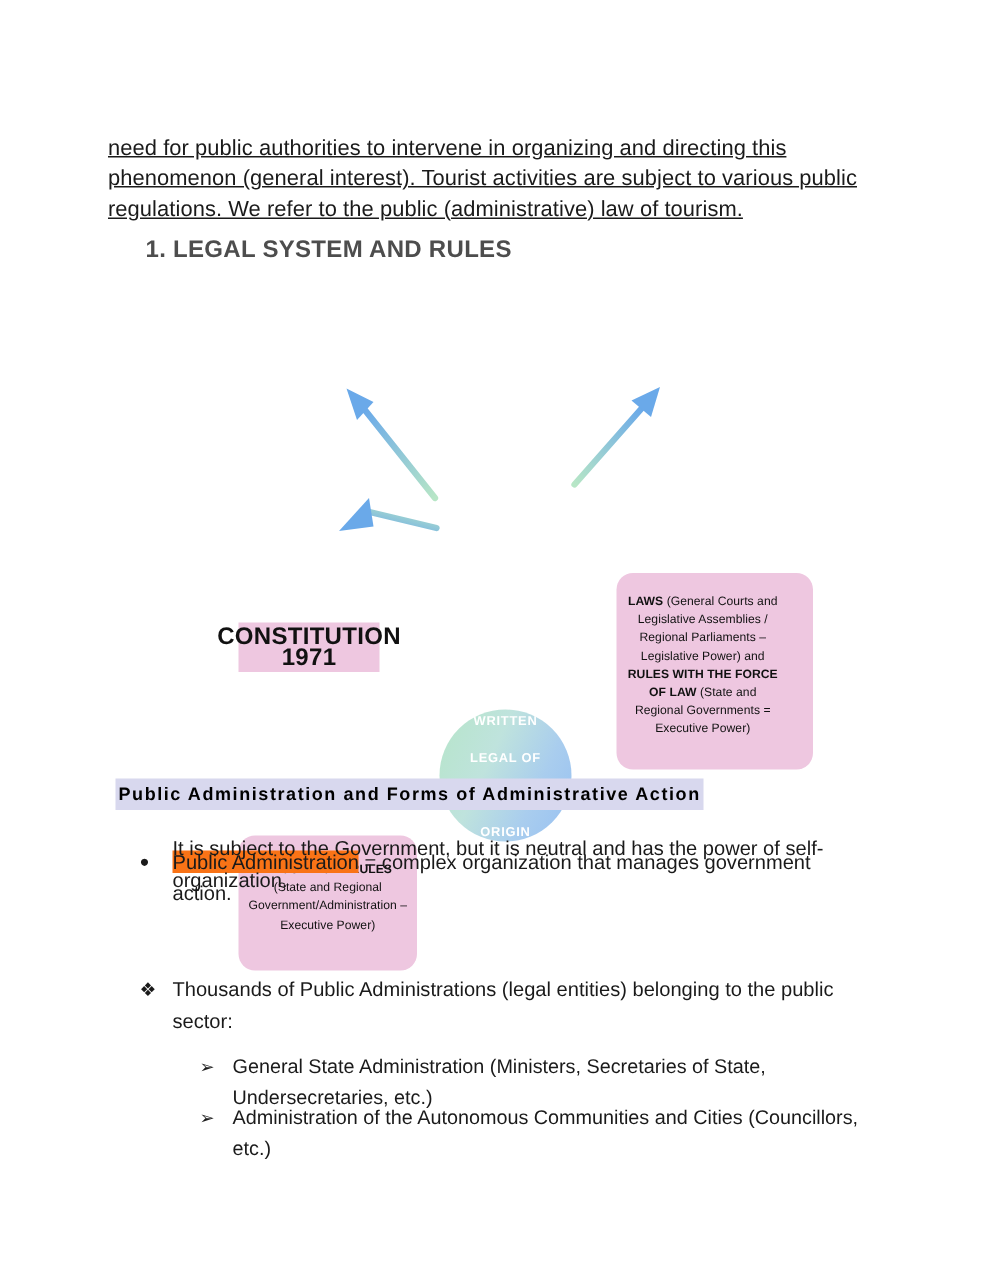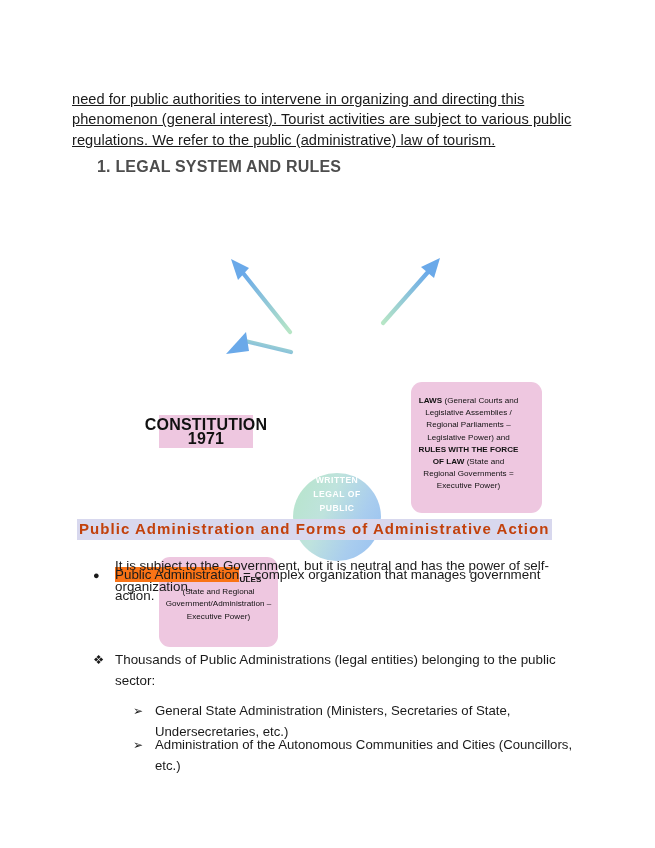--- a/index.html
+++ b/index.html
@@ -110,37 +110,37 @@
     position: absolute;
     left: 293px;
     top: 287px;
     width: 88px;
     height: 88px;
     border-radius: 50%;
     background: linear-gradient(115deg, #b6e5c9 0%, #bfe3dd 38%, #a9cdee 70%, #97c0f2 100%);
     display: flex;
     flex-direction: column;
     align-items: center;
-    justify-content: flex-start;
+    justify-content: space-between;
     color: #ffffff;
     font-size: 8.6px;
     font-weight: bold;
     line-height: 14px;
     letter-spacing: 0.5px;
     text-align: center;
   }
 
   
   .pa-heading {
     position: absolute;
     left: 77px;
     top: 519px;
-    font-size: 15px;
+    font-size: 12px;
     font-weight: bold;
-    color: #c2410c;
+    color: #000000;
     background: #d8d8ee;
     letter-spacing: 1.05px;
     padding: 1px 2px 2px 2px;
     line-height: 18px;
   }
 
   
   .bullets {
     position: absolute;
     left: 0;

